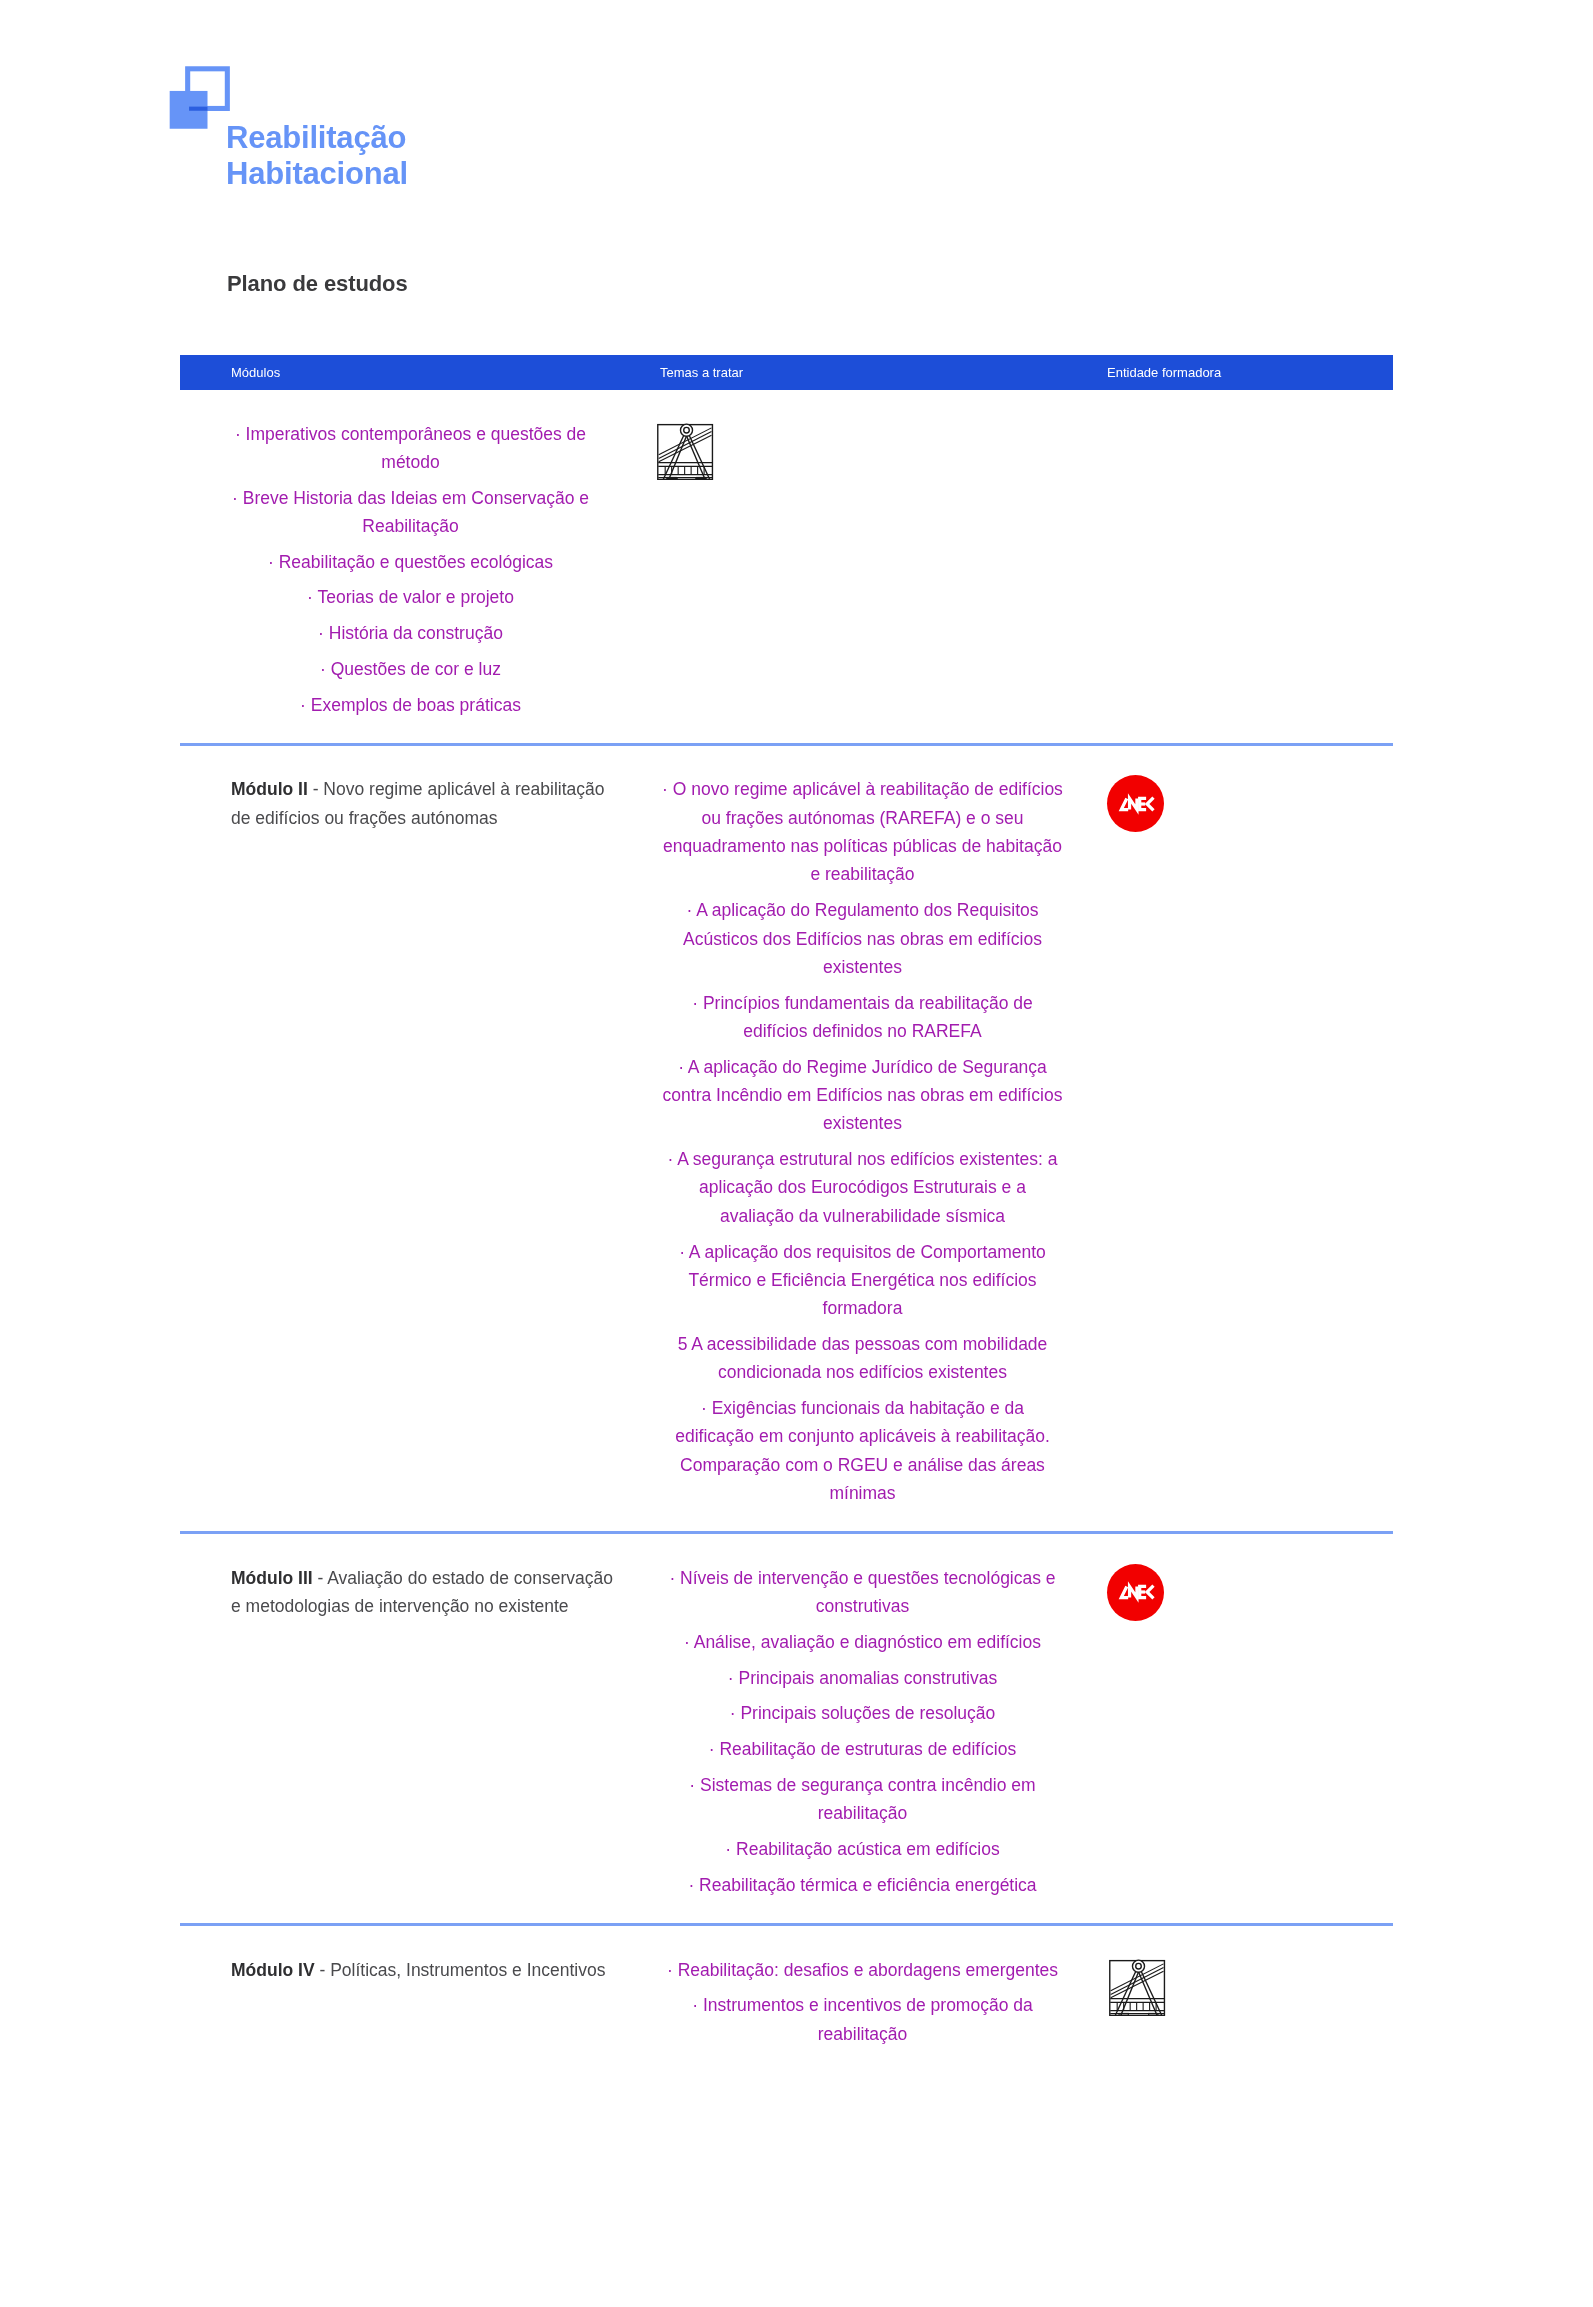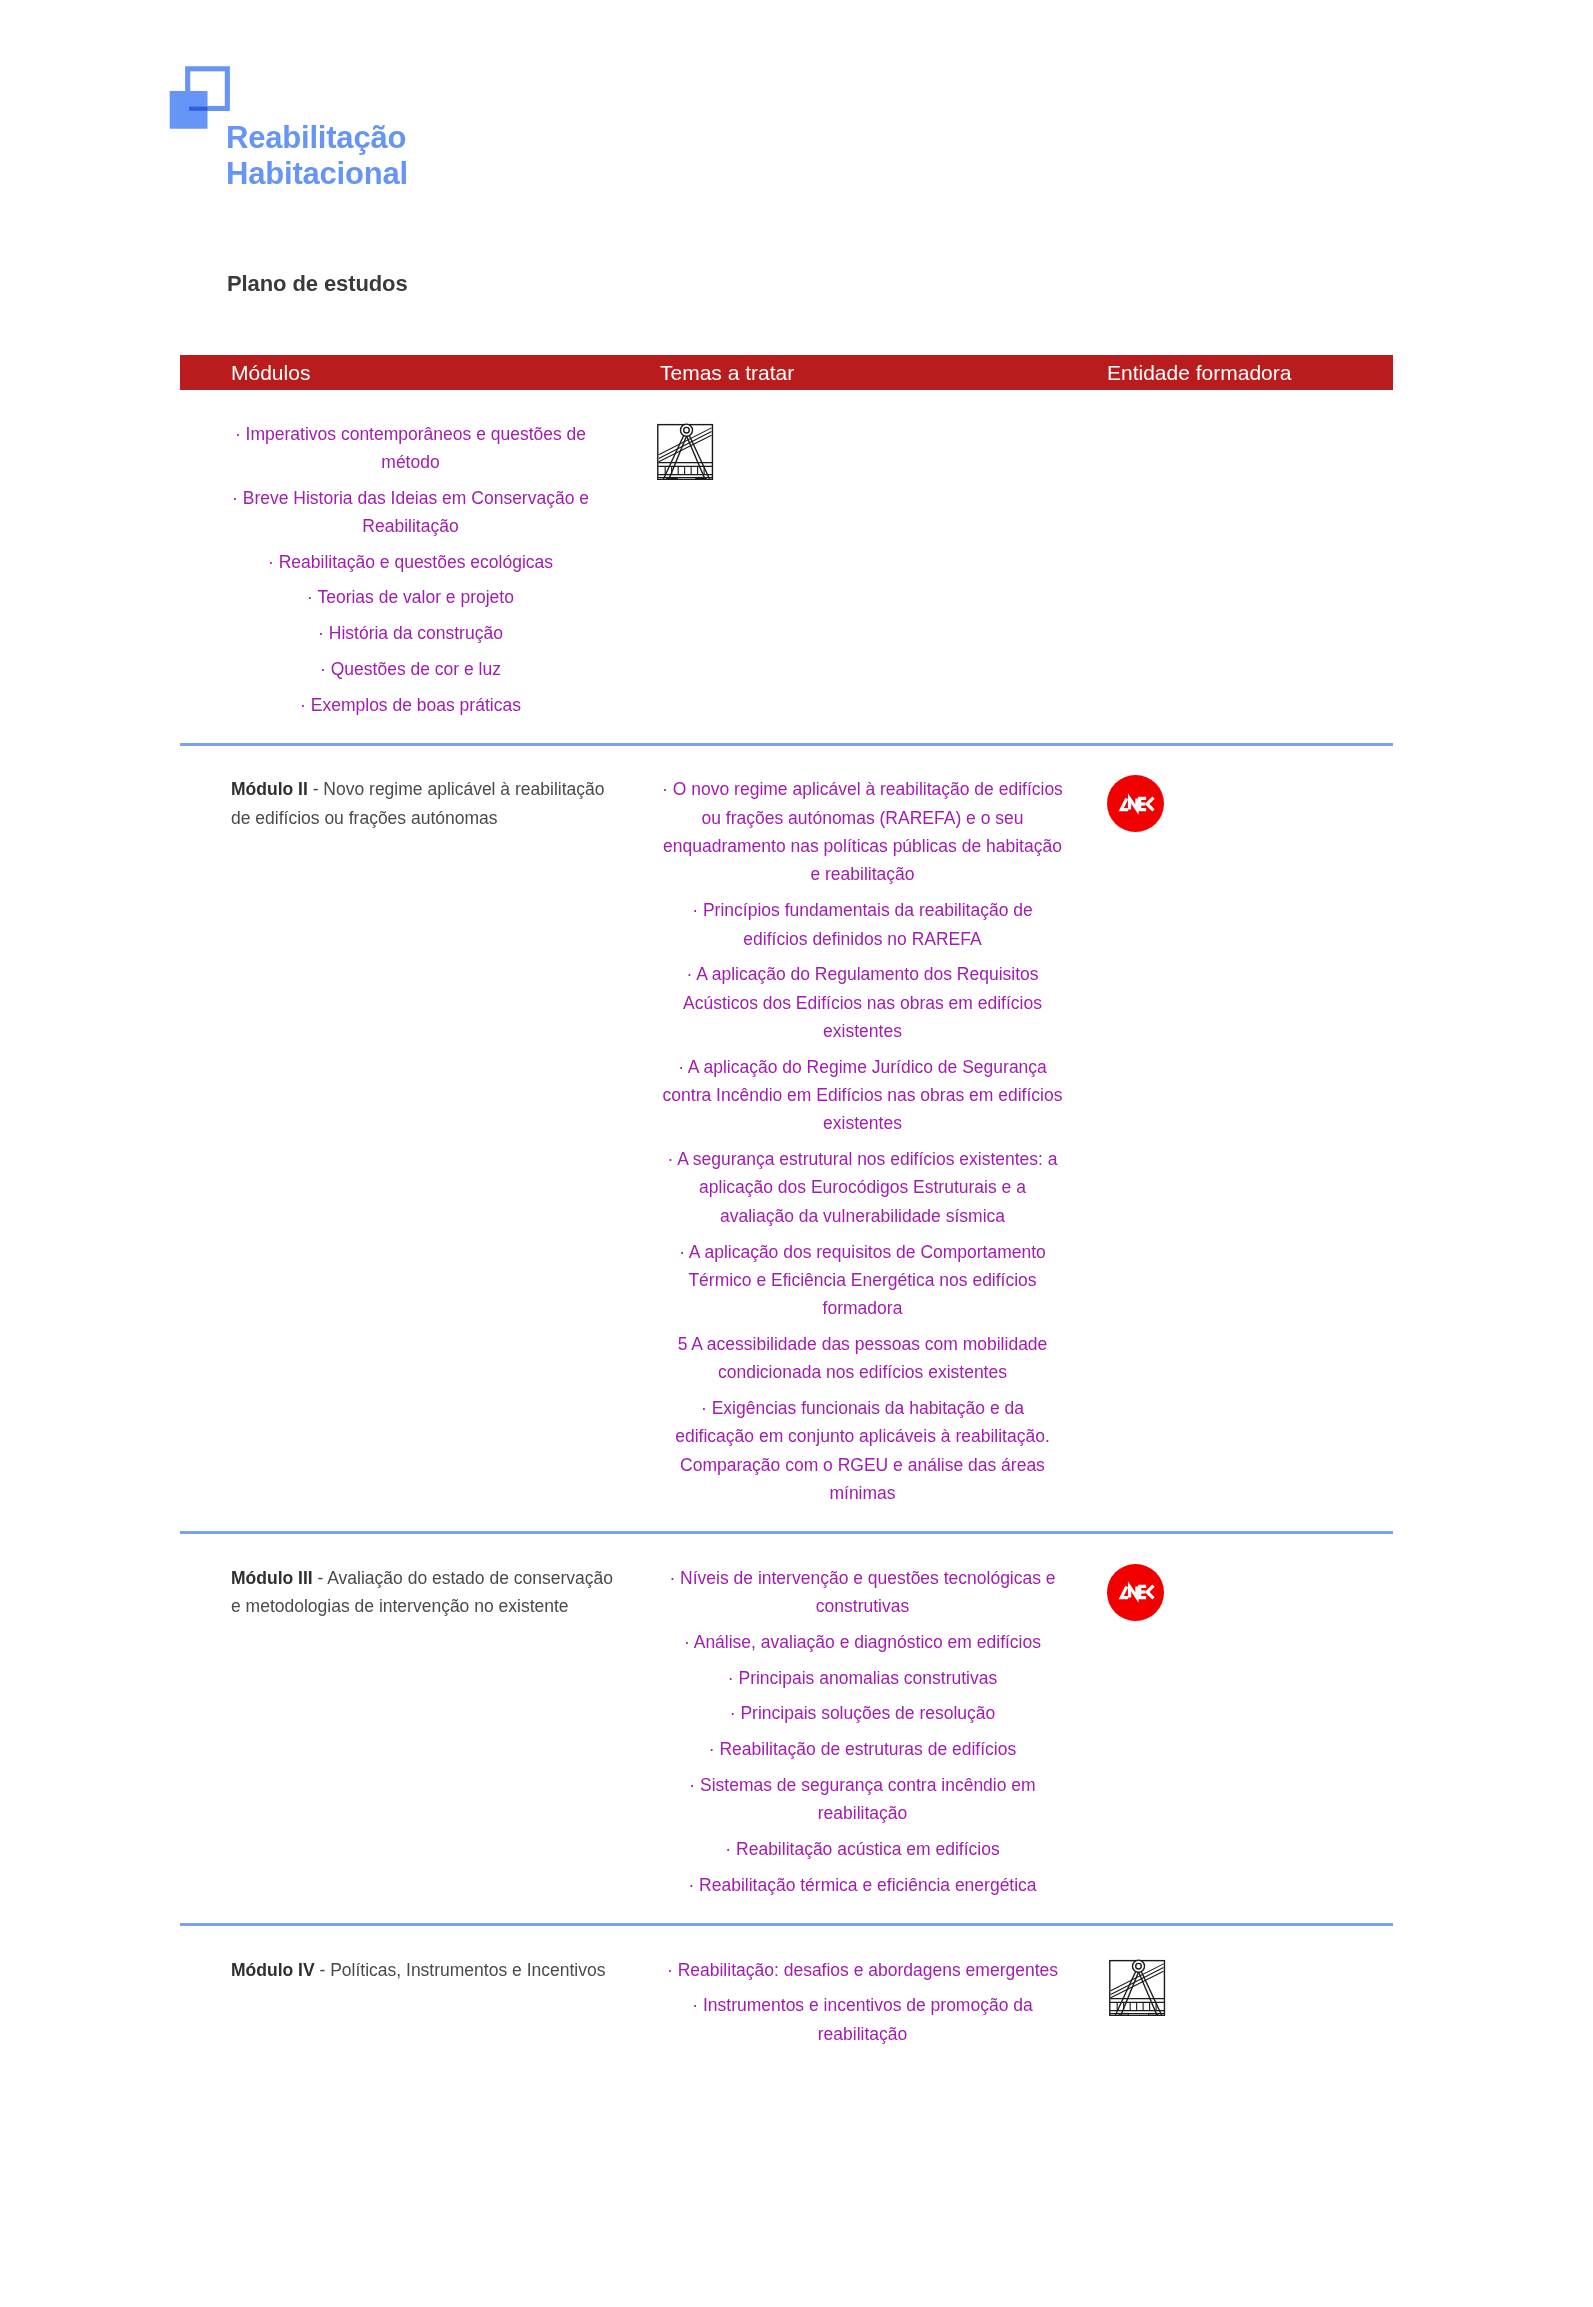--- a/index.html
+++ b/index.html
@@ -62,25 +62,25 @@
 
   
   .plan-table {
     position: absolute;
     left: 180px;
     top: 355px;
     width: 1213px;
   }
   .table-header {
     display: flex;
-    background: #b91c1c;
+    background: #1d4ed8;
     height: 35px;
     align-items: center;
     color: #ffffff;
-    font-size: 21px;
+    font-size: 13px;
   }
   .col-modules  { width: 452px; padding-left: 51px; box-sizing: border-box; }
   .col-topics   { width: 461px; padding-left: 28px; box-sizing: border-box; }
   .col-entity   { width: 300px;  padding-left: 14px; box-sizing: border-box; }
 
   .table-row {
     display: flex;
     align-items: flex-start;
     border-bottom: 3.2px solid #7ba1f5;
     padding-top: 29.5px;
@@ -231,22 +231,22 @@
         </span>
       </div>
     </div>
 
     <div class="table-row">
       <div class="cell-module">
         <b>Módulo II</b><span> - Novo regime aplicável à reabilitação de edifícios ou frações autó­nomas</span>
       </div>
       <div class="cell-topics">
         <div class="topic">· O novo regime aplicável à reabilita­ção de edifícios ou frações autónomas (RAREFA) e o seu enquadramento nas políticas públicas de habitação e reabi­litação</div>
+        <div class="topic">· A aplicação do Regulamento dos Requisitos Acústicos dos Edifícios nas obras em edifícios existentes</div>
         <div class="topic">· Princípios fundamentais da reabilita­ção de edifícios definidos no RAREFA</div>
-        <div class="topic">· A aplicação do Regulamento dos Requisitos Acústicos dos Edifícios nas obras em edifícios existentes</div>
         <div class="topic">· A aplicação do Regime Jurídico de Segurança contra Incêndio em Edifícios nas obras em edifícios existentes</div>
         <div class="topic">· A segurança estrutural nos edifícios existentes: a aplicação dos Eurocódigos Estruturais e a avaliação da vulnerabili­dade sísmica</div>
         <div class="topic">· A aplicação dos requisitos de Compor­tamento Térmico e Eficiência Energéti­ca nos edifícios formadora</div>
         <div class="topic">5 A acessibilidade das pessoas com mobilidade condicionada nos edifícios existentes</div>
         <div class="topic">· Exigências funcionais da habitação e da edificação em conjunto aplicáveis à reabilitação. Comparação com o RGEU e análise das áreas mínimas</div>
       </div>
       <div class="cell-entity">
         <span class="logo-lnec">
           <svg viewBox="0 0 100 100" width="46" height="46" xmlns="http://www.w3.org/2000/svg">
             <g stroke="#ffffff" stroke-width="7" fill="none">

